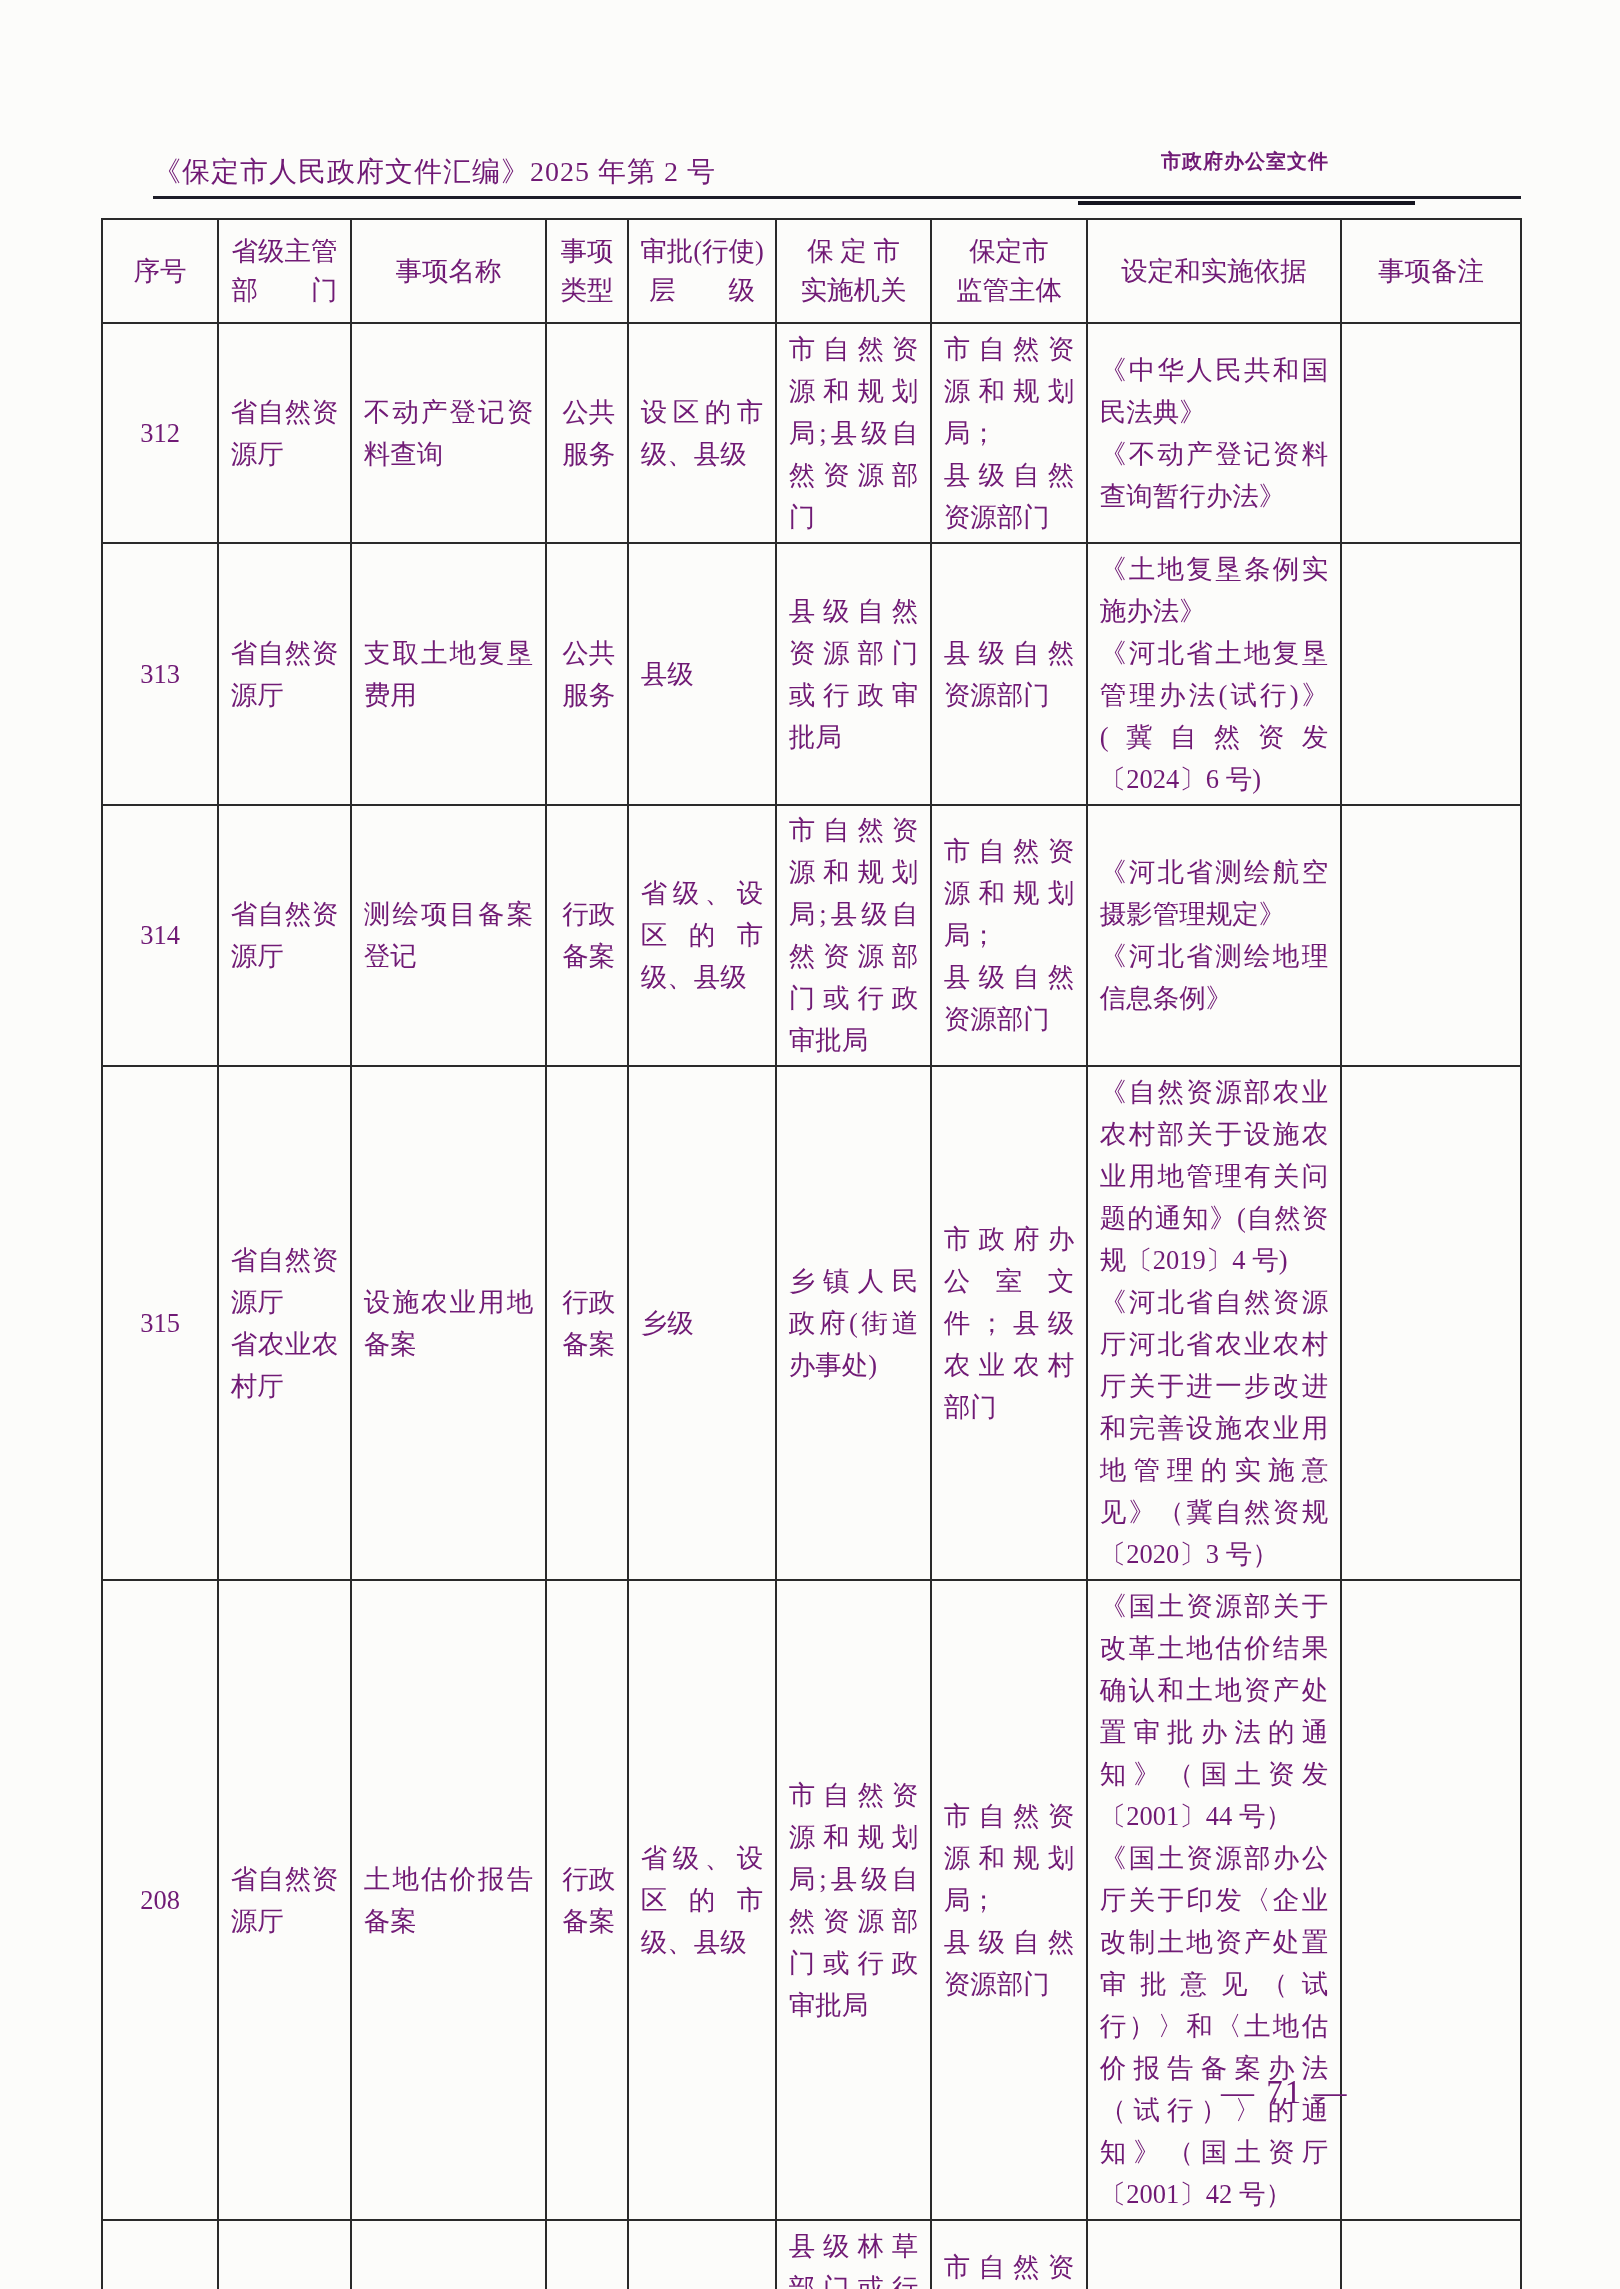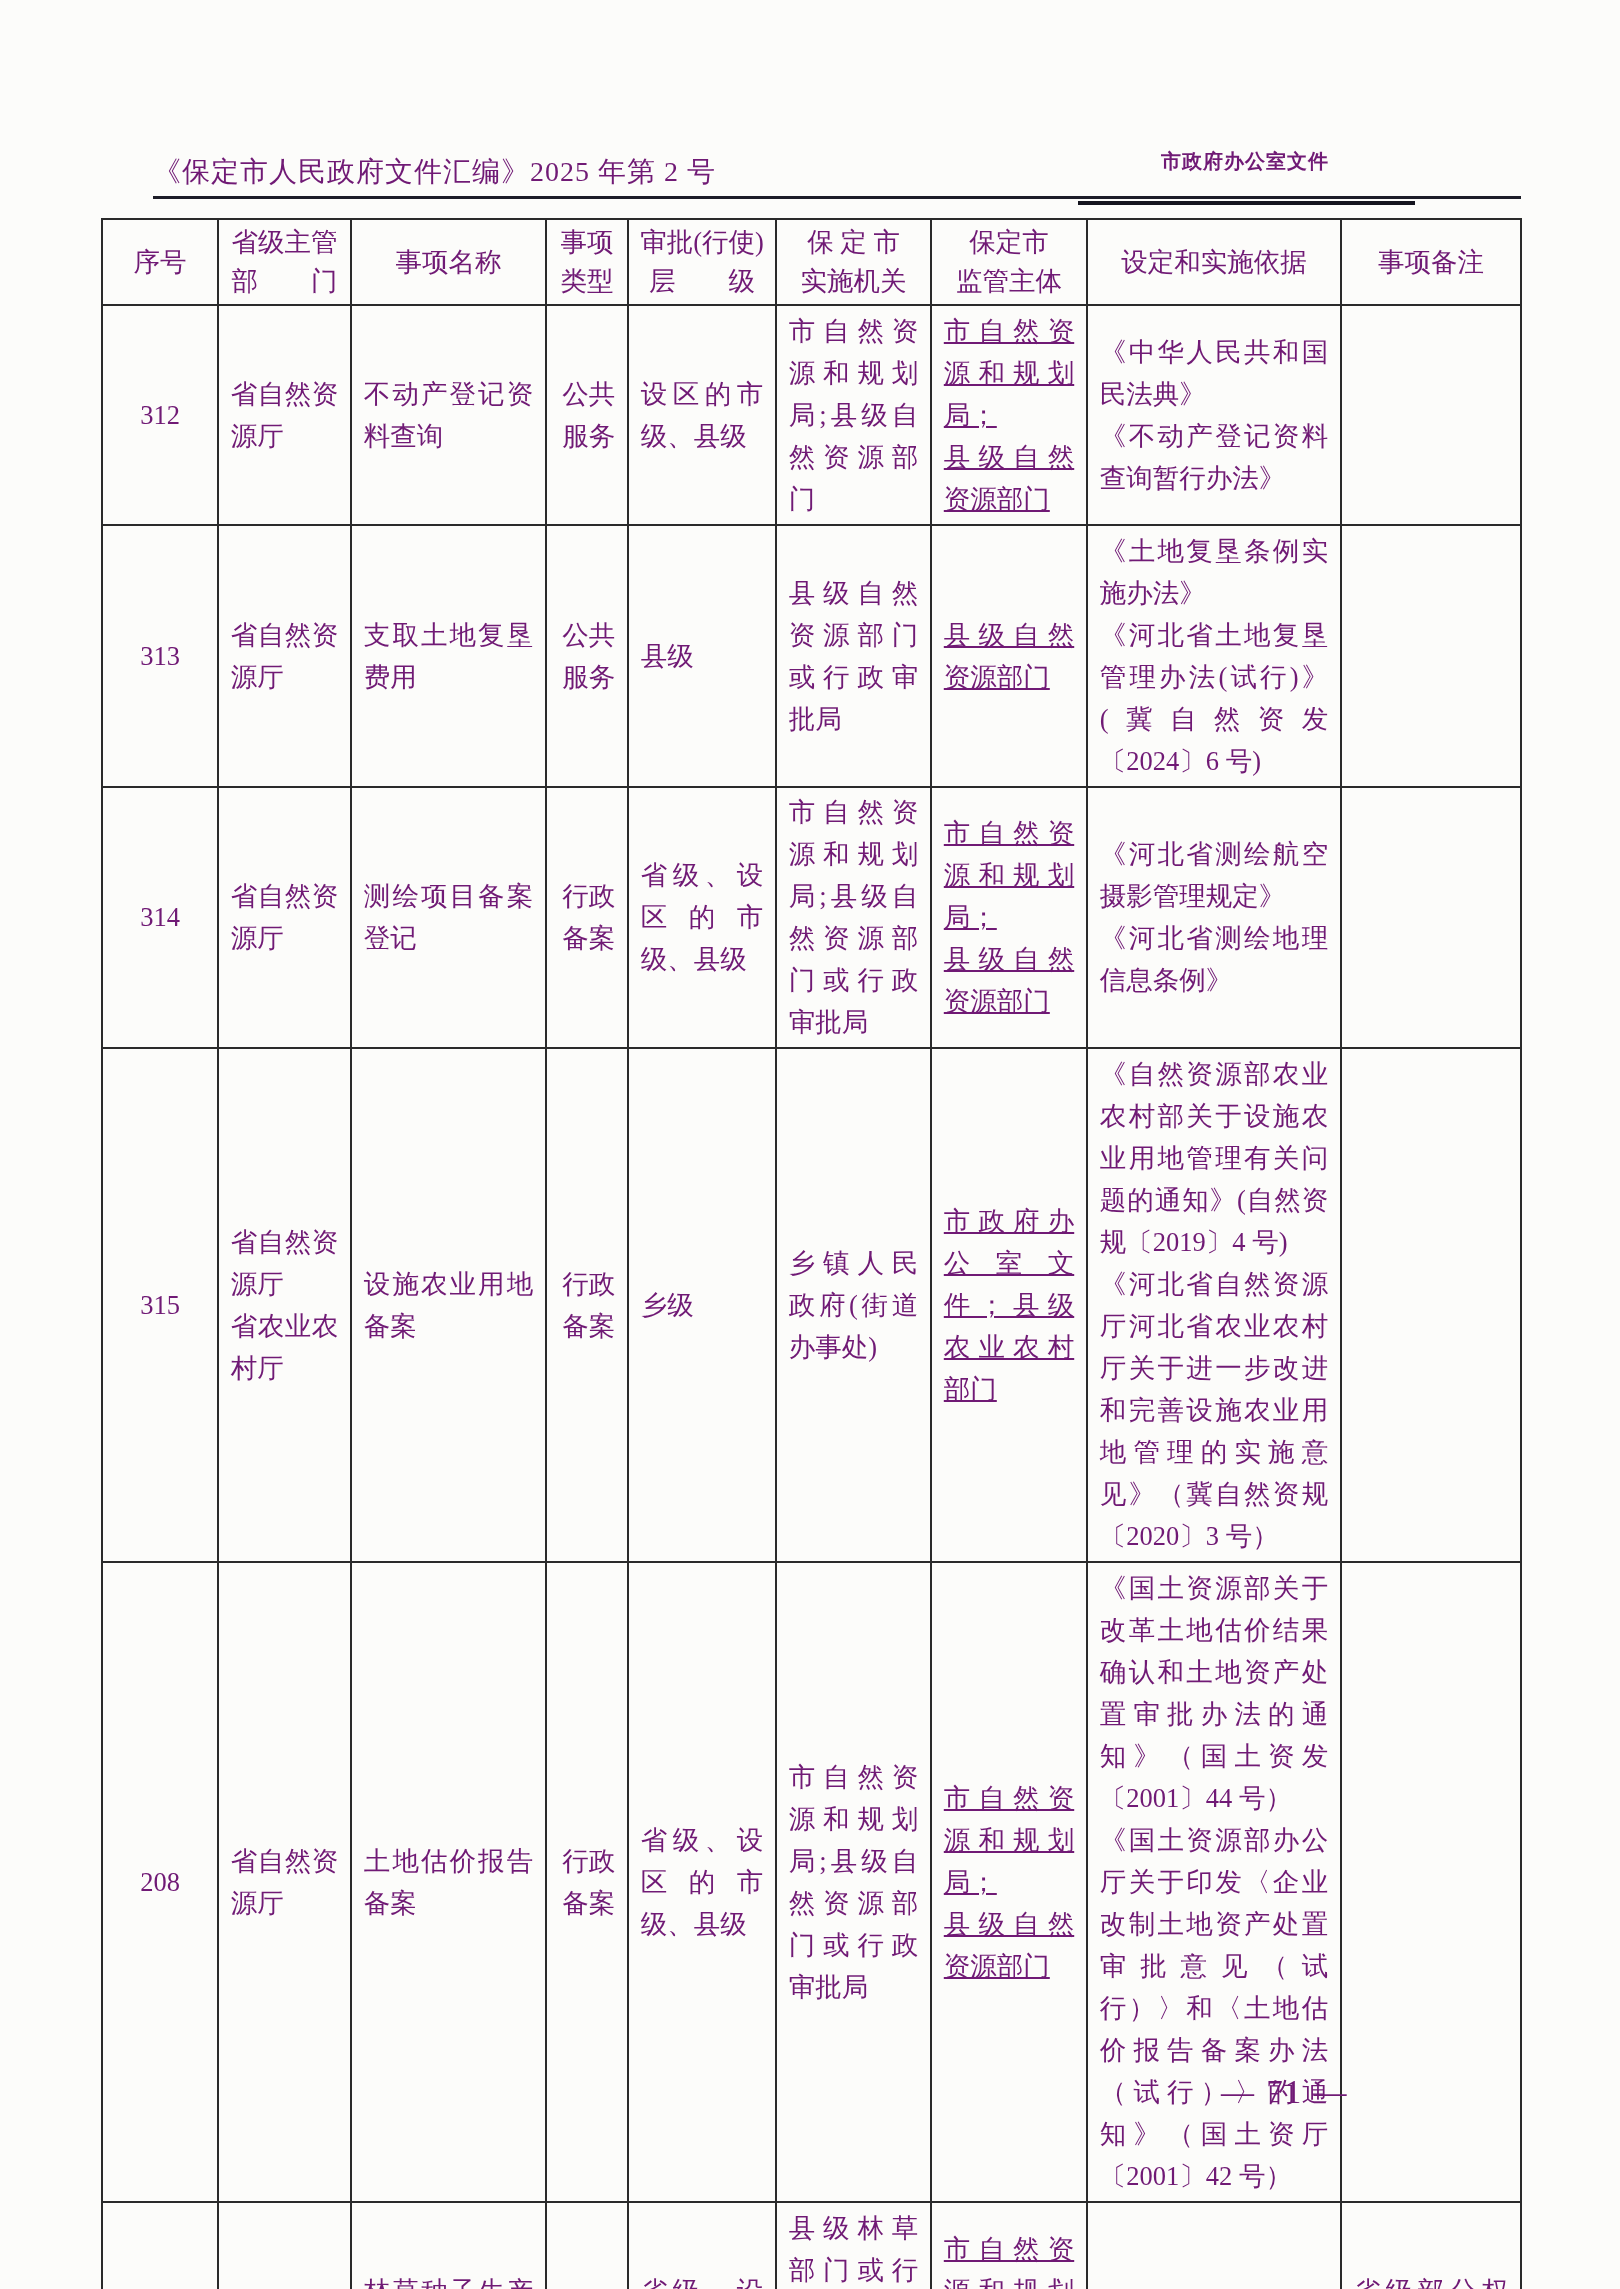--- a/index.html
+++ b/index.html
@@ -61,25 +61,25 @@
   .col-superv{width:156px}
   .col-basis{width:254px}
   .col-remarks{width:180px}
 
   .c-serial{text-align:center;font-size:28px;padding:3.9px 2px;}
   .c-dept{text-align:justify;padding:3.9px 11.8px;}
   .c-name{text-align:justify;padding:3.9px 14.7px;}
   .c-type{text-align:right;padding:3.9px 3.9px;}
   .c-level{text-align:justify;padding:3.9px 6.9px;}
   .c-impl{text-align:justify;padding:3.9px 8.8px;}
-  .c-superv{text-align:justify;padding:3.9px 10.8px;text-decoration:underline;}
+  .c-superv{text-align:justify;padding:3.9px 10.8px;}
   .c-basis{text-align:justify;padding:5.9px 6.9px;line-height:39px;}
   .c-remarks{text-align:justify;padding:3.9px 27.4px;}
 
-  .h-hdr{height:86px}
+  .h-hdr{height:104px}
   .h-r0{height:173px}
   .h-r1{height:240px}
   .h-r2{height:199px}
   .h-r3{height:433px}
   .h-r4{height:495px}
   .h-r5{height:220px}
 
   
   .page-number{
     position:absolute;left:1221px;top:2074px;

